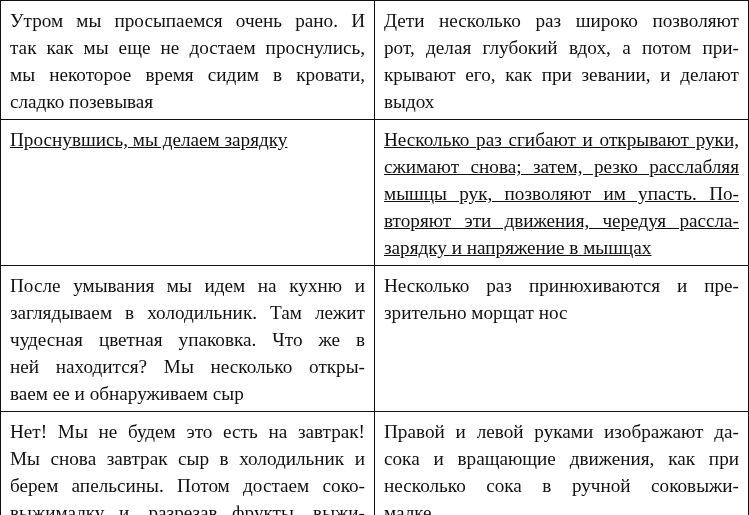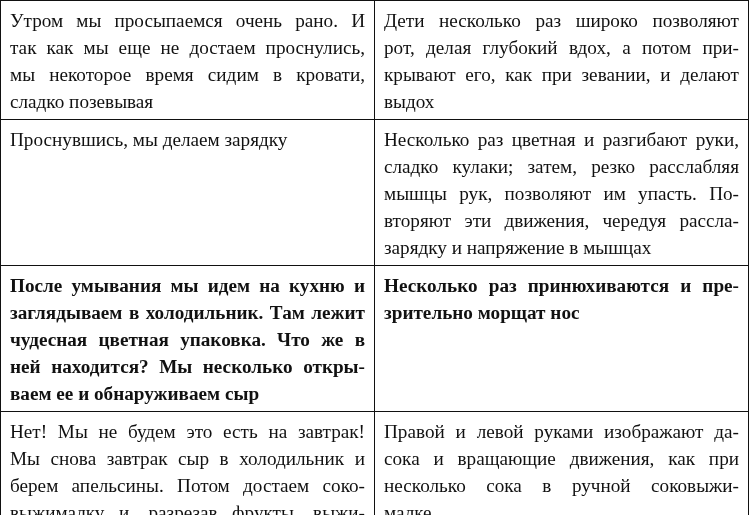--- a/index.html
+++ b/index.html
@@ -18,22 +18,22 @@
     border: 1.5px solid #111111;
     vertical-align: top;
     padding: 6px 9px 4px 9px;
     text-align: justify;
     text-align-last: left;
     hyphens: manual;
   }
   col.c1 { width: 374px; }
   col.c2 { width: 374px; }
   tr.r1 td { height: 96px; }
-  tr.r2 td { height: 126px; }
-  tr.r3 td { height: 124px; font-weight: bold; }
+  tr.r2 td { height: 126px; text-decoration: underline; }
+  tr.r3 td { height: 124px; }
   tr.r4 td { height: 126px; }
   .line { display: block; text-align: justify; text-align-last: justify; white-space: nowrap; }
   .line.last { text-align-last: left; }
 </style>
 </head>
 <body>
 
 <table class="doc-table">
   <colgroup>
       <col class="c1">
@@ -52,22 +52,22 @@
           <span class="line">рот, делая глубокий вдох, а потом при-</span>
           <span class="line">крывают его, как при зевании, и делают</span>
           <span class="line last">выдох</span>
         </td>
       </tr>
       <tr class="r2">
         <td>
           <span class="line last">Проснувшись, мы делаем зарядку</span>
         </td>
         <td>
-          <span class="line">Несколько раз цветная и разгибают руки,</span>
-          <span class="line">сладко кулаки; затем, резко расслабляя</span>
+          <span class="line">Несколько раз сгибают и открывают руки,</span>
+          <span class="line">сжимают снова; затем, резко расслабляя</span>
           <span class="line">мышцы рук, позволяют им упасть. По-</span>
           <span class="line">вторяют эти движения, чередуя расслa-</span>
           <span class="line last">зарядку и напряжение в мышцах</span>
         </td>
       </tr>
       <tr class="r3">
         <td>
           <span class="line">После умывания мы идем на кухню и</span>
           <span class="line">заглядываем в холодильник. Там лежит</span>
           <span class="line">чудесная цветная упаковка. Что же в</span>

